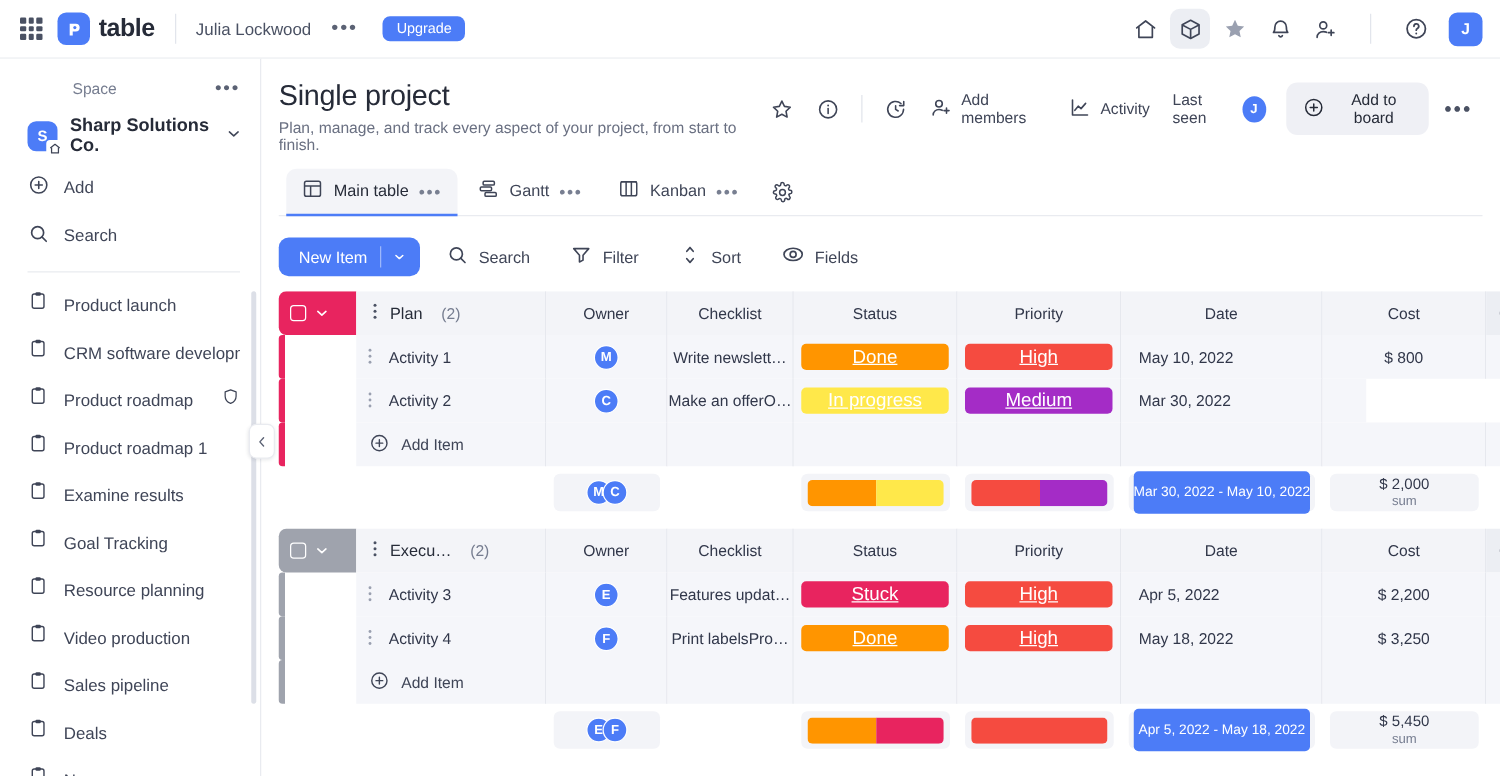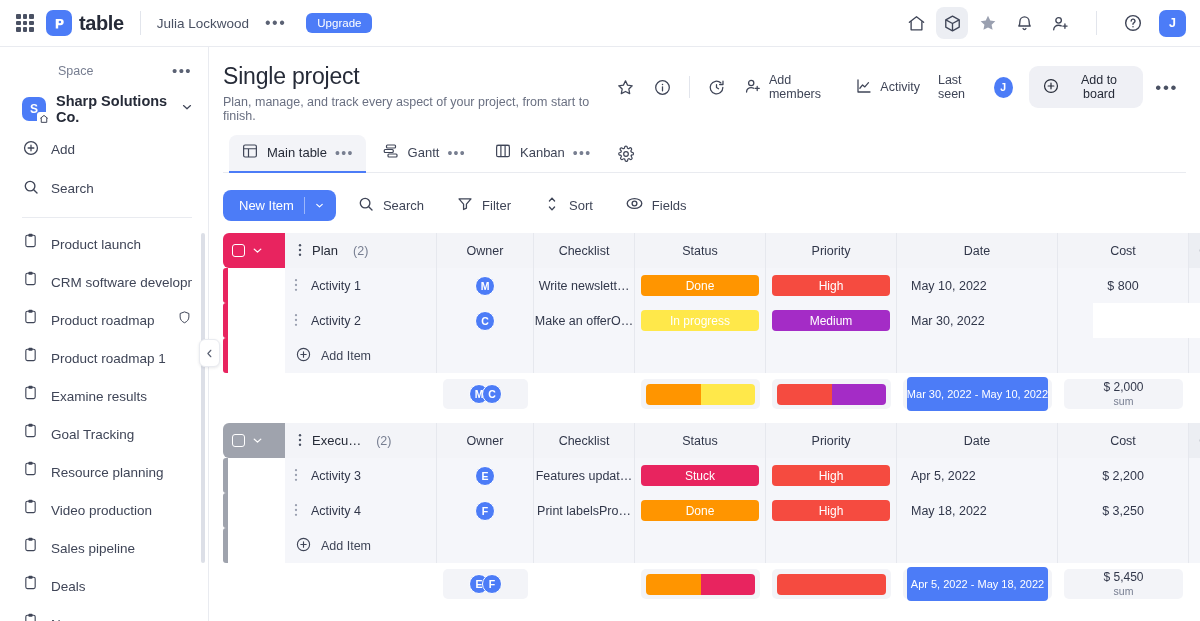--- a/index.html
+++ b/index.html
@@ -208,21 +208,21 @@
   .row-menu { color: #9aa0b0; font-size: 12px; line-height: 1; cursor: pointer; padding-right: 2px; }
   .row-name { font-size: 12.5px; color: #31374a; }
 
   .mini-avatar {
     width: 20px; height: 20px; border-radius: 50%; background: #4c7cf7; color: #fff;
     font-size: 10.5px; font-weight: 600; display: flex; align-items: center; justify-content: center;
     border: 1.5px solid #fff;
   }
   .chip {
     width: 100%; height: 21px; border-radius: 4px; color: #fff;
-    font-size: 12px; display: flex; align-items: center; justify-content: center;
+    font-size: 15px; display: flex; align-items: center; justify-content: center; text-decoration: underline;
   }
 
   .add-row .cell { background: #f5f6fa; }
   .add-item-cell {
     justify-content: flex-start !important; gap: 9px; padding-left: 10px;
     color: #3f4557; font-size: 12.5px; cursor: pointer;
   }
 
   
   .sum-row { height: 38px; margin-top: 2px; }

